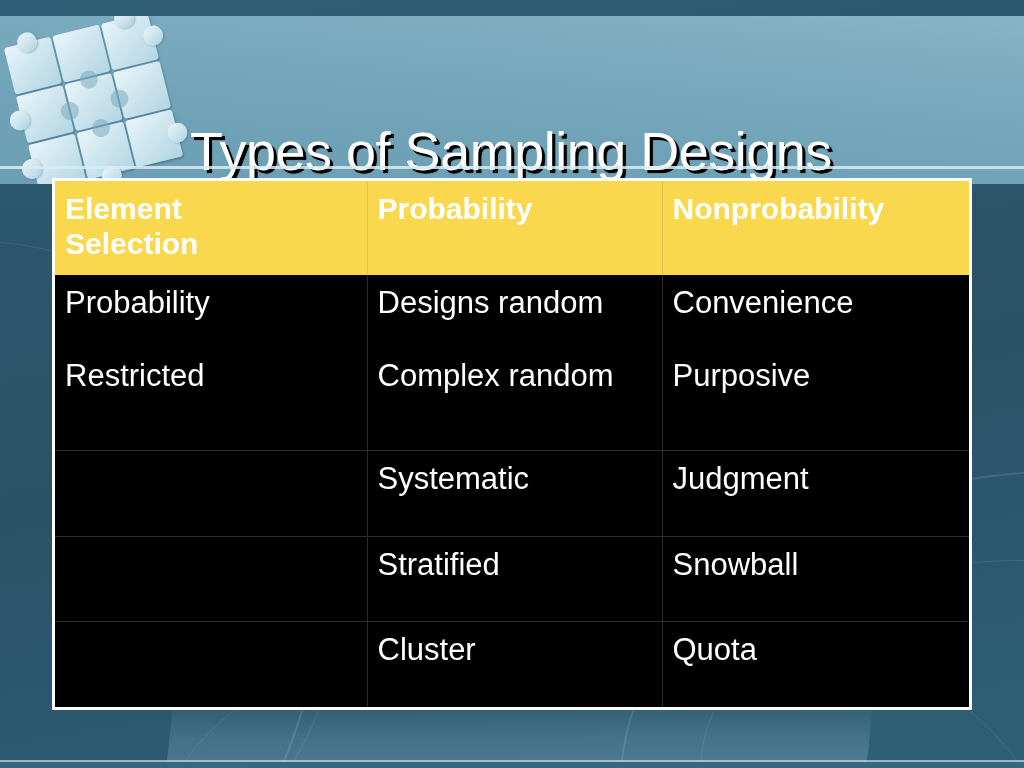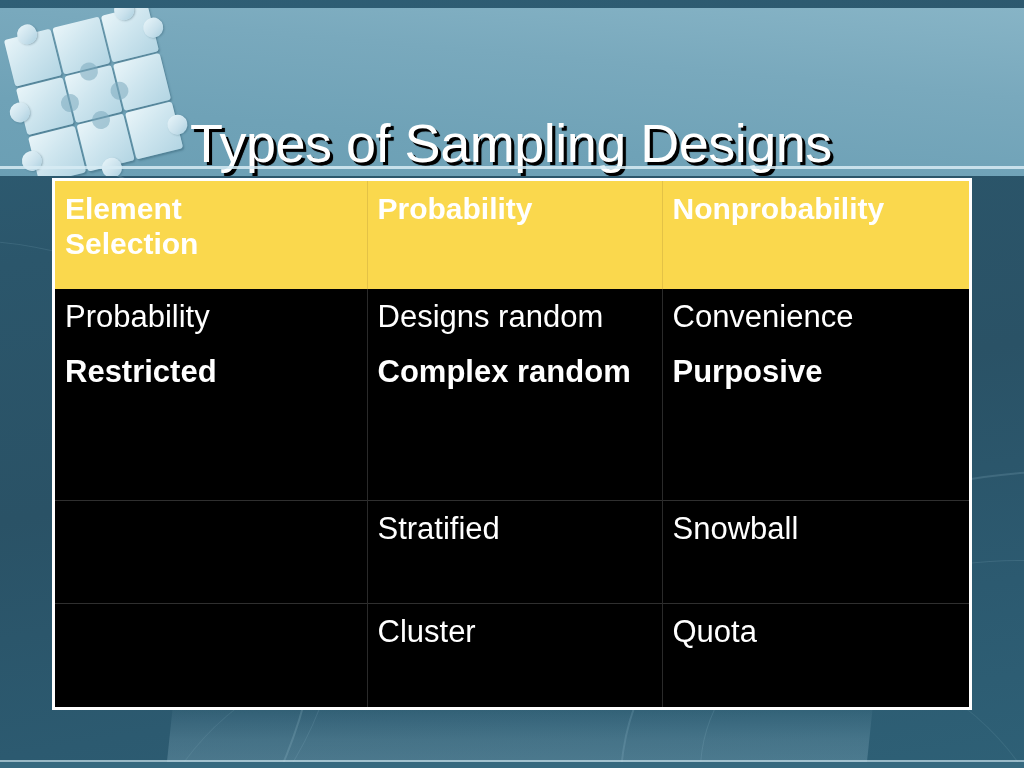--- a/index.html
+++ b/index.html
@@ -79,21 +79,21 @@
     top: 762px;
     width: 1024px;
     height: 6px;
     background: #36697f;
     pointer-events: none;
   }
 
   
   .title-band {
     position: absolute;
-    left: 0; top: 8px;
+    left: 0; top: 16px;
     width: 1024px;
     height: 168px;
     background: linear-gradient(185deg, #87b4c6 0%, #79a9bd 35%, #6fa2b7 70%, #6b9fb4 100%);
     overflow: hidden;
   }
   .title-band-edge {
     position: absolute;
     left: 0; top: 166px;
     width: 1024px;
     height: 3px;
@@ -168,21 +168,21 @@
   table.designs th {
     background: #fad84d;
     color: #ffffff;
     font-size: 30px;
     font-weight: bold;
     text-align: left;
     vertical-align: top;
     padding: 10px 0 10px 10px;
     border-right: 1px solid #e3c246;
     line-height: 1.18;
-    height: 108px;
+    height: 94px;
     box-sizing: border-box;
   }
   table.designs th:last-child { border-right: none; }
 
   table.designs td {
     background: #000000;
     color: #ffffff;
     font-size: 31px;
     text-align: left;
     vertical-align: top;
@@ -192,21 +192,21 @@
     line-height: 1.25;
     box-sizing: border-box;
   }
   table.designs td:last-child { border-right: none; }
   table.designs tr.row-tall td { height: 146px; }
   table.designs tr.row-std td { height: 71px; }
   table.designs tr.row-first td { border-top: none; }
 
   td.indent { padding-left: 60px; }
   .cell-line { display: block; }
-  .cell-line.gap { margin-top: 16px; font-weight: bold; }
+  .cell-line.gap { margin-top: 34px; }
 </style>
 </head>
 <body>
 
 <div class="slide">
 
   <div class="bg-swirl swirl-a"></div>
   <div class="bg-swirl swirl-b"></div>
   <div class="bg-swirl swirl-c"></div>
   <div class="bg-swirl swirl-d"></div>
@@ -271,20 +271,25 @@
           <td>
             <span class="cell-line">Designs random</span>
             <span class="cell-line gap">Complex random</span>
           </td>
           <td>
             <span class="cell-line">Convenience</span>
             <span class="cell-line gap">Purposive</span>
           </td>
         </tr>
 
+        <tr class="row-std">
+          <td></td>
+          <td class="indent">Systematic</td>
+          <td class="indent">Judgment</td>
+        </tr>
 
         <tr class="row-std">
           <td></td>
           <td class="indent">Stratified</td>
           <td>Snowball</td>
         </tr>
 
         <tr class="row-std">
           <td></td>
           <td class="indent">Cluster</td>

